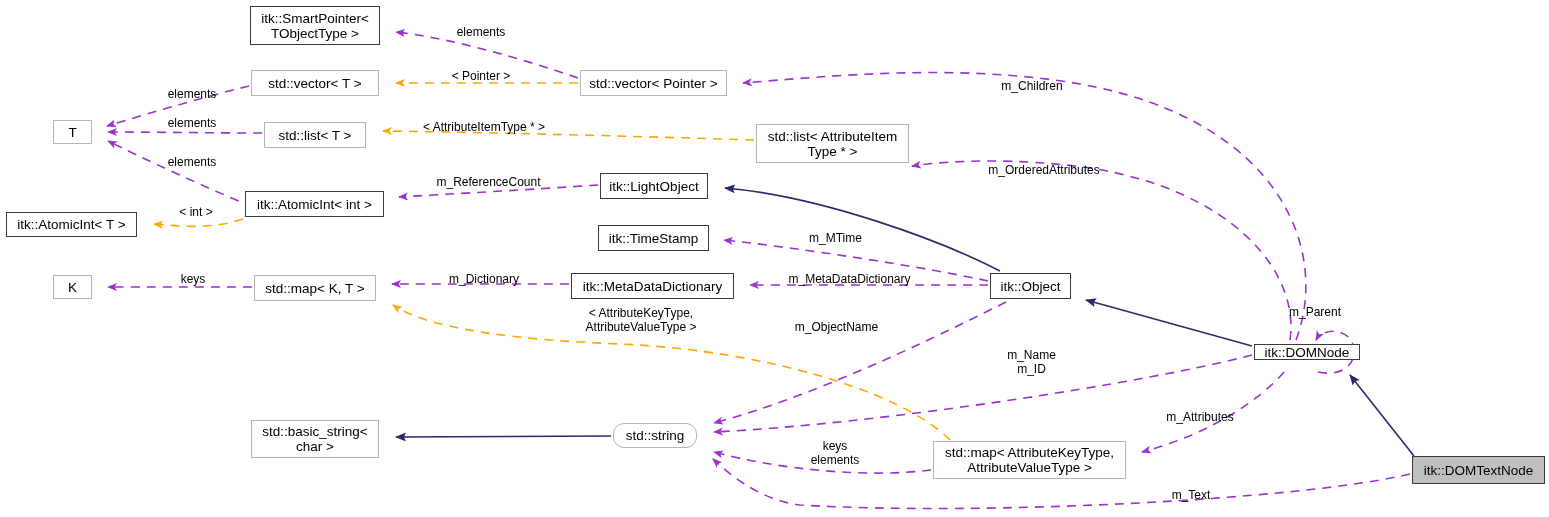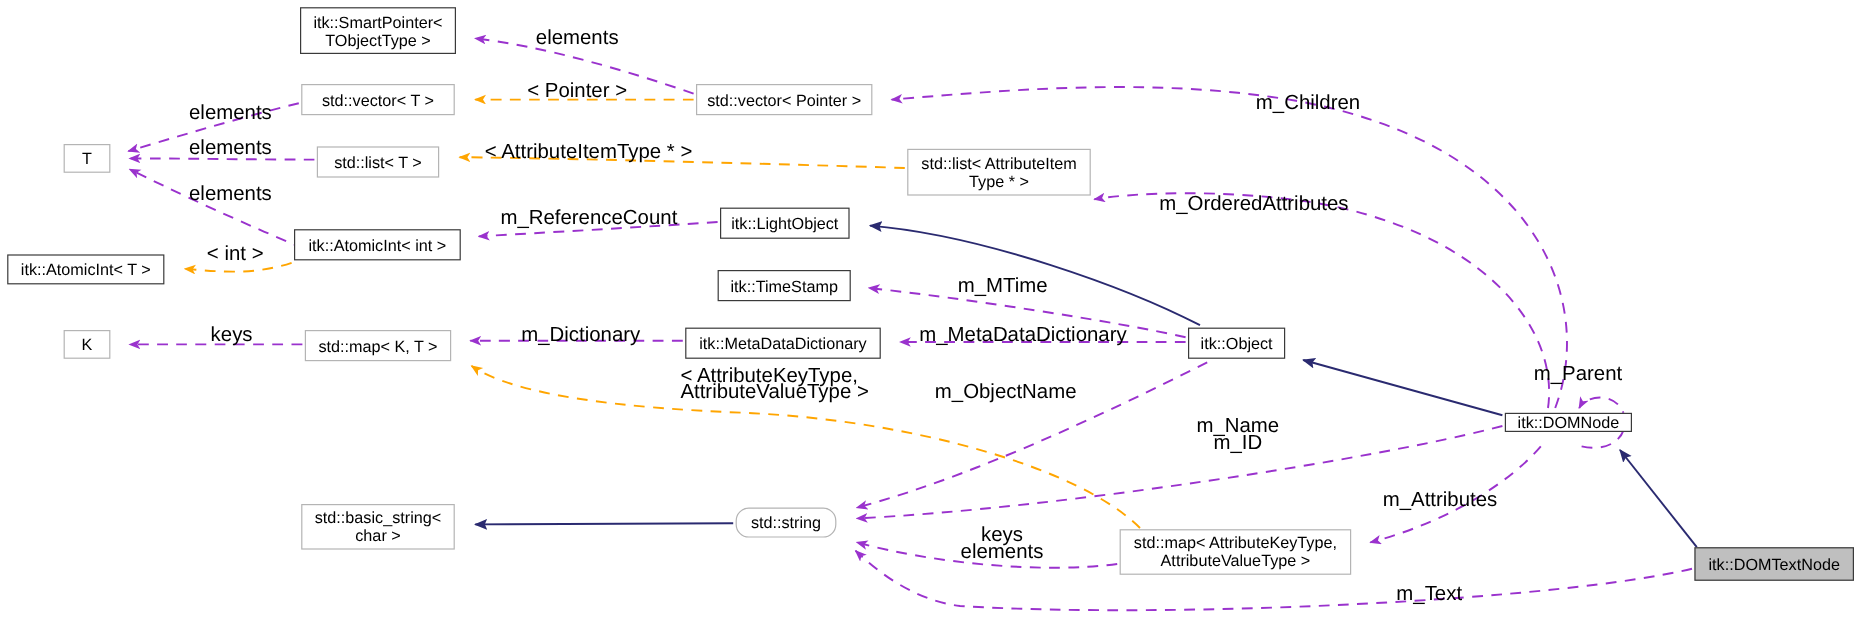--- a/index.html
+++ b/index.html
@@ -39,21 +39,21 @@
   }
   .node-box.strong {
     border: 1.6px solid #3a3a3a;
   }
   .node-box.current {
     background: #bfbfbf;
     border: 1.6px solid #3a3a3a;
   }
   .edge-label {
     position: absolute;
-    font-size: 17px;
+    font-size: 12px;
     line-height: 14px;
     color: #000000;
     white-space: pre;
     text-align: center;
     background: transparent;
     pointer-events: none;
   }
 </style>
 </head>
 <body>
@@ -174,21 +174,21 @@
 AttributeValueType &gt;</div>
 
   <div class="node-box current" style="left:1412px; top:456px; width:133px; height:28px;">itk::DOMTextNode</div>
 
   <div class="edge-label" style="left:444px; top:25px; width:74px;">elements</div>
 
   <div class="edge-label" style="left:155px; top:87px; width:74px;">elements</div>
 
   <div class="edge-label" style="left:438px; top:69px; width:86px;">&lt; Pointer &gt;</div>
 
-  <div class="edge-label" style="left:1044px; top:79px; width:92px;">m_Children</div>
+  <div class="edge-label" style="left:986px; top:79px; width:92px;">m_Children</div>
 
   <div class="edge-label" style="left:155px; top:116px; width:74px;">elements</div>
 
   <div class="edge-label" style="left:404px; top:120px; width:160px;">&lt; AttributeItemType * &gt;</div>
 
   <div class="edge-label" style="left:966px; top:163px; width:156px;">m_OrderedAttributes</div>
 
   <div class="edge-label" style="left:155px; top:155px; width:74px;">elements</div>
 
   <div class="edge-label" style="left:417px; top:175px; width:143px;">m_ReferenceCount</div>

